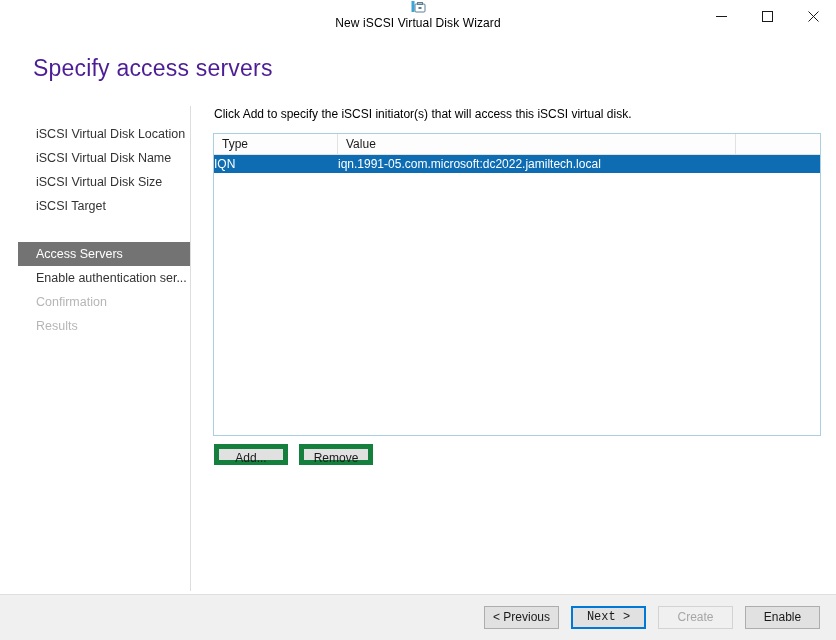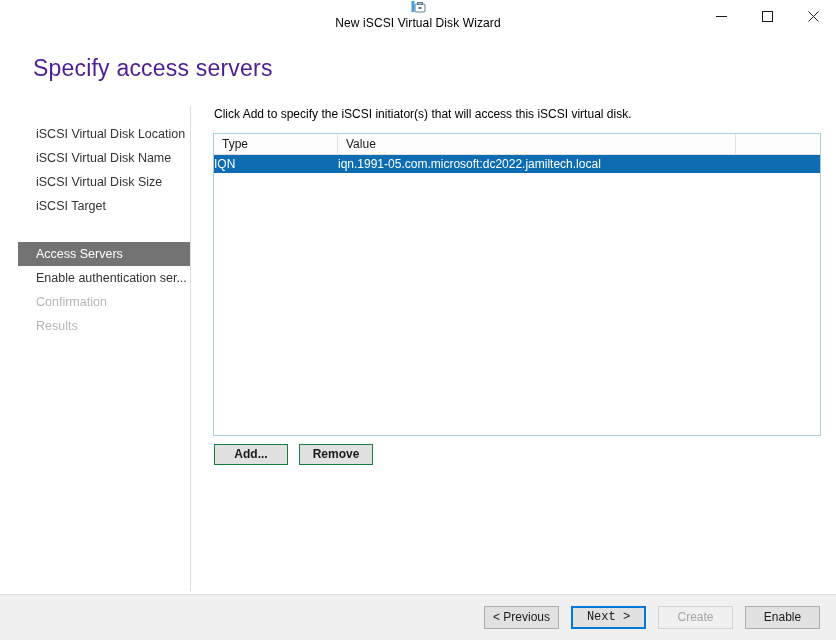--- a/index.html
+++ b/index.html
@@ -189,28 +189,27 @@
     left: 1px;
     top: 348px;
     display: flex;
     gap: 11px;
   }
   .btn {
     font-family: "Liberation Sans", sans-serif;
     font-size: 12px;
     color: #1a1a1a;
     background: #e1e1e1;
-    border: 1px solid #15803d;
+    border: 5px solid #15803d;
     height: 21px;
     line-height: 19px;
     padding: 0 4px;
     box-sizing: border-box;
     text-align: center;
     white-space: nowrap;
-    font-weight: bold;
   }
   .btn.w74 { width: 74px; }
 
   
   .footer {
     position: absolute;
     left: 0;
     top: 594px;
     width: 836px;
     height: 46px;

